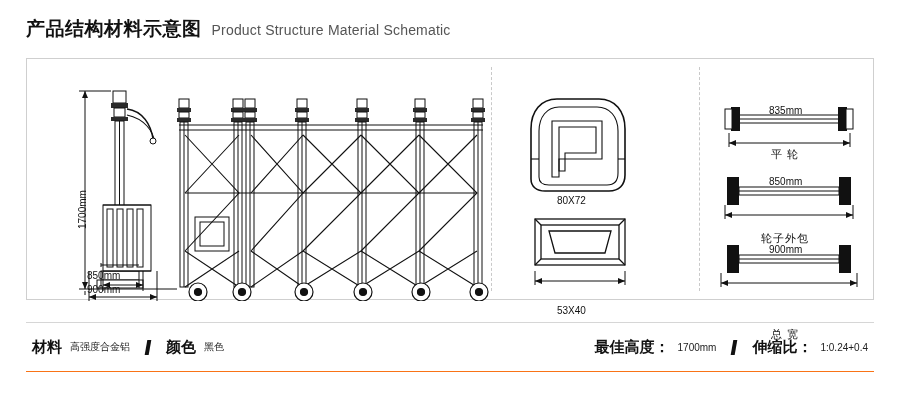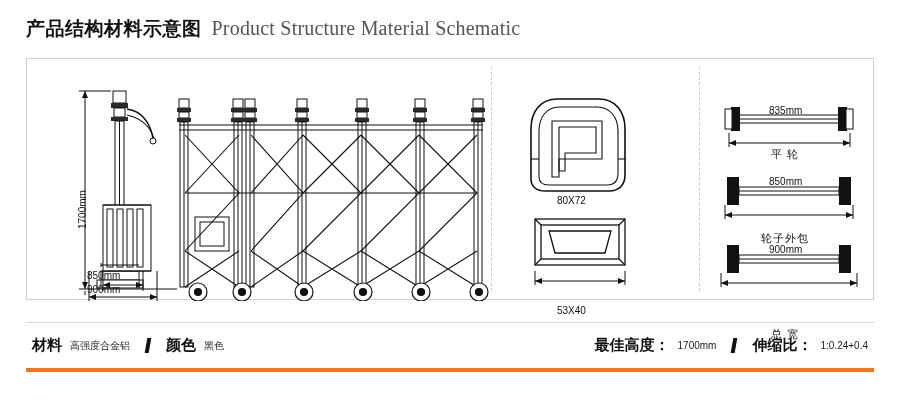--- a/index.html
+++ b/index.html
@@ -19,24 +19,23 @@
     left: 26px; top: 16px;
     display: flex; align-items: baseline; gap: 10px; justify-content: center;
   }
   .header .title-cn {
     font-size: 19px;
     font-weight: bold;
     letter-spacing: 0.5px;
     color: #111;
   }
   .header .title-en {
-    font-size: 20px;
+    font-size: 14px;
     color: #555;
     letter-spacing: 0.2px;
-    font-family: Liberation Serif, serif;
   }
 
   
   .board {
     position: absolute;
     left: 26px; top: 58px;
     width: 848px; height: 242px;
     border: 1px solid #cfcfcf;
     background: #fff;
   }
@@ -47,21 +46,21 @@
   }
   .vdiv.a { left: 464px; }
   .vdiv.b { left: 672px; }
 
   
   .specbar {
     position: absolute;
     left: 26px; top: 322px;
     width: 848px; height: 50px;
     border-top: 1px solid #d6d6d6;
-    border-bottom: 4px solid #f97316;
+    border-bottom: 1px solid #f97316;
     display: flex; align-items: center;
     padding: 0 6px;
     font-size: 14px;
   }
   .spec-group { display: flex; align-items: center; gap: 8px; }
   .spec-label { font-weight: bold; font-size: 15px; color: #111; }
   .spec-value { font-size: 10px; color: #222; }
   .sep {
     display: inline-block;
     width: 4px; height: 15px;

